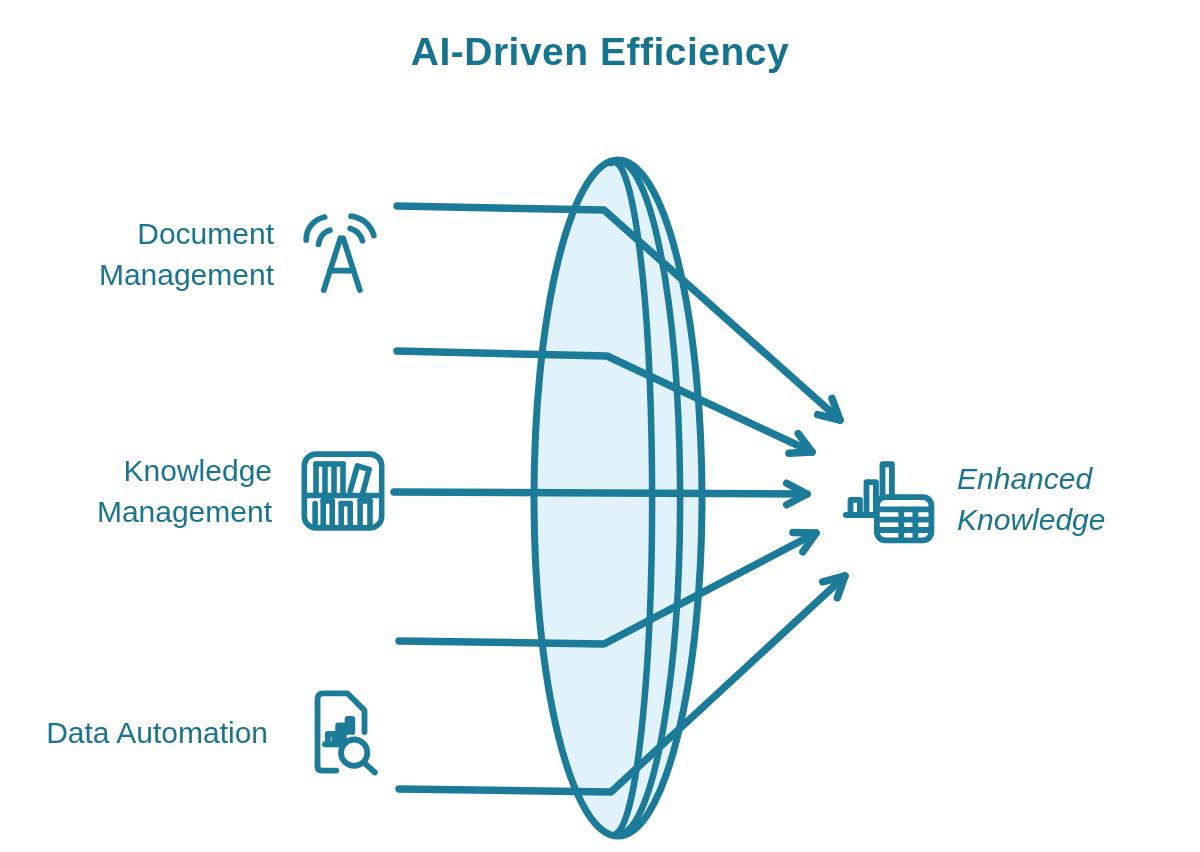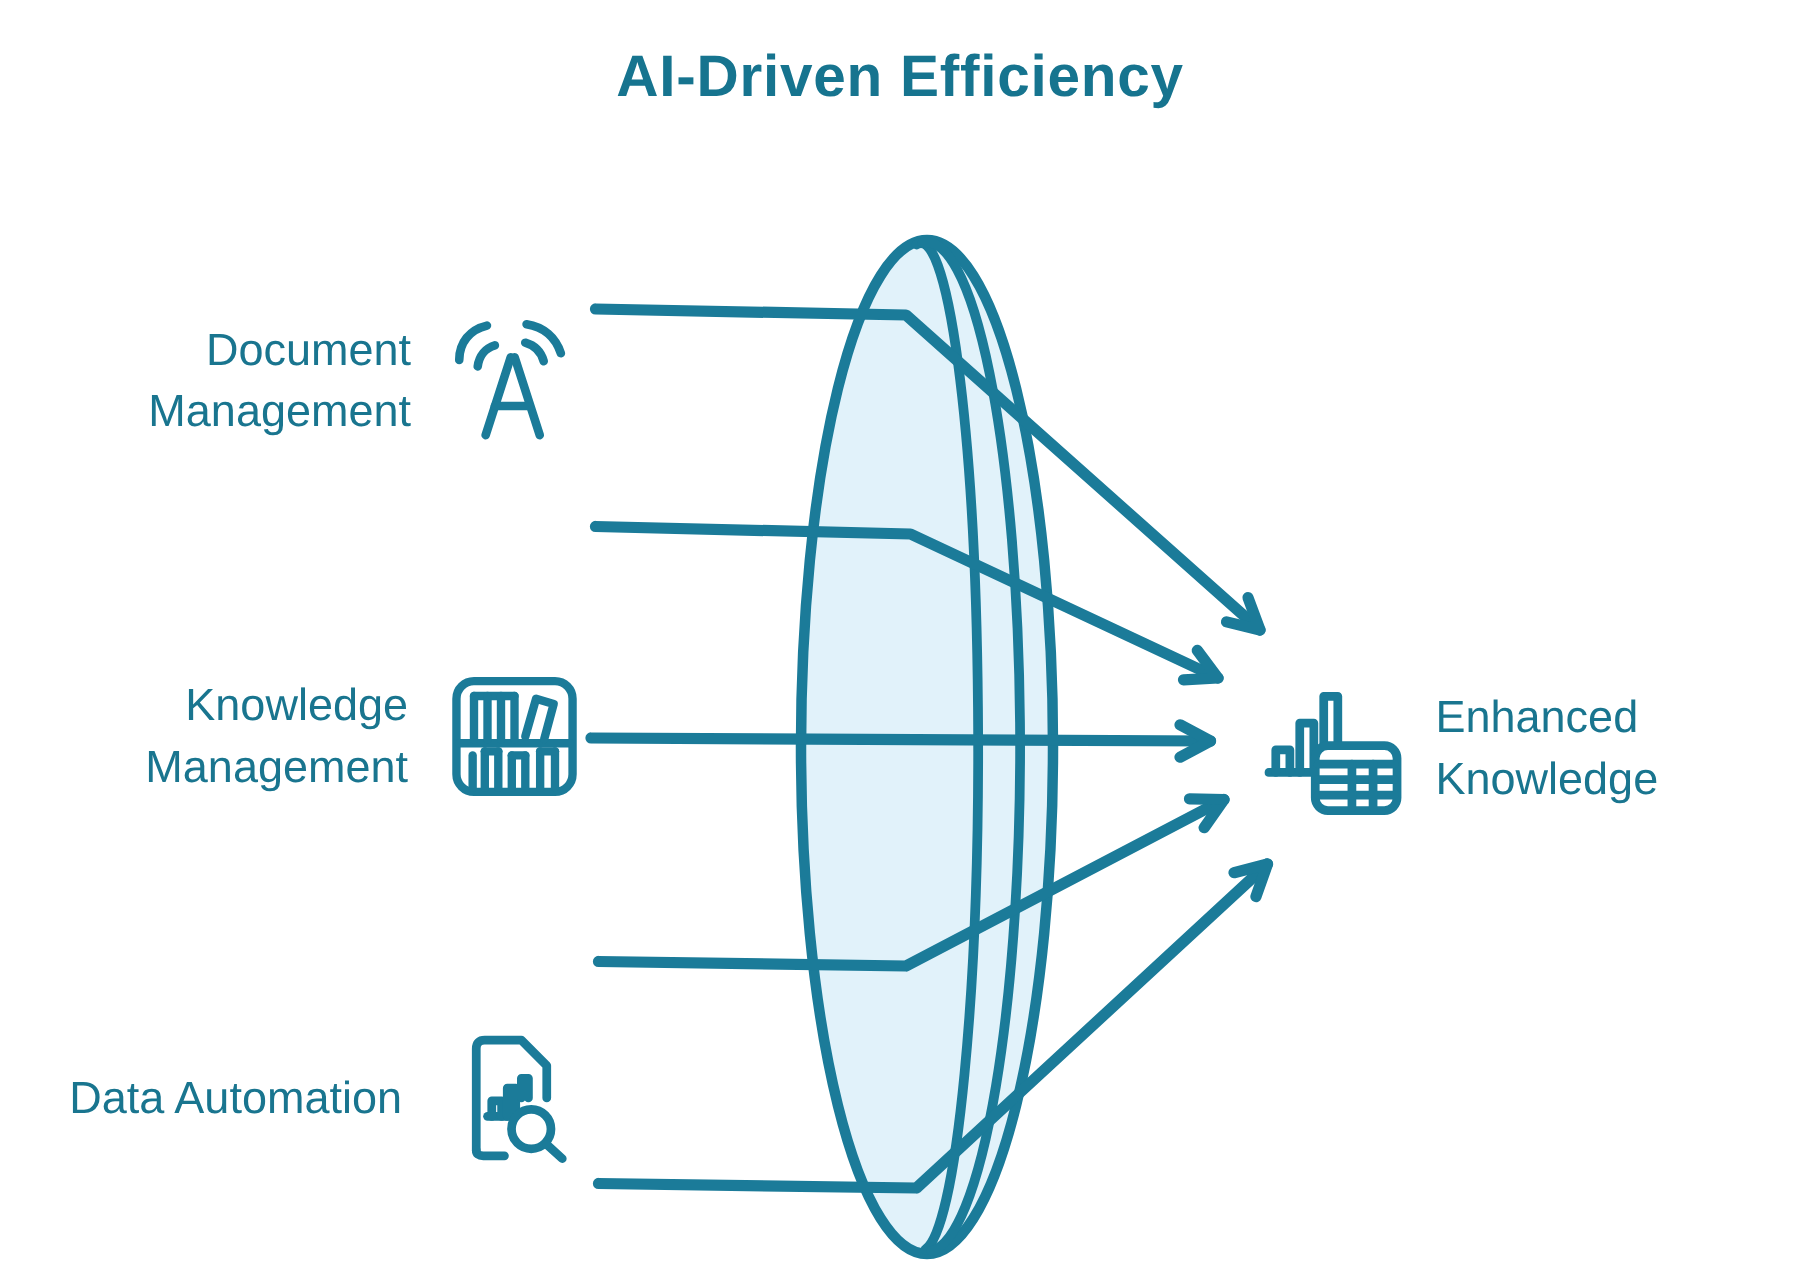--- a/index.html
+++ b/index.html
@@ -22,21 +22,21 @@
     color:var(--text,#19758f);
   }
   .icon{flex:0 0 auto;display:block}
   #canvas{position:absolute;left:0;top:0;z-index:0}
   .fg{position:relative;z-index:1}
   .output-group{
     position:absolute;left:843px;top:436px;height:125px;
     display:flex;align-items:center;gap:20px;z-index:1;
   }
   .output-group .label{
-    font-size:30px;line-height:41px;color:var(--text,#19758f);text-align:left;
+    font-size:30px;line-height:41px;color:var(--text,#19758f);text-align:left;font-style:italic;
   }
 </style>
 </head>
 <body style="--title: #16748f; --text: #19758f; --stroke: #1b7b99; --lens-fill: #e1f2fa; --background: #ffffff;">
 
 <svg id="canvas" width="1200" height="852" viewBox="0 0 1200 852" fill="none" stroke-linecap="round" stroke-linejoin="round">
   <g stroke="#1b7b99">
 
     <ellipse cx="618" cy="498" rx="84" ry="338" stroke-width="7" fill="#e1f2fa"></ellipse>
     <path stroke-width="6.5" d="M 611 163 A 38 335 0 0 1 617 833"></path>

